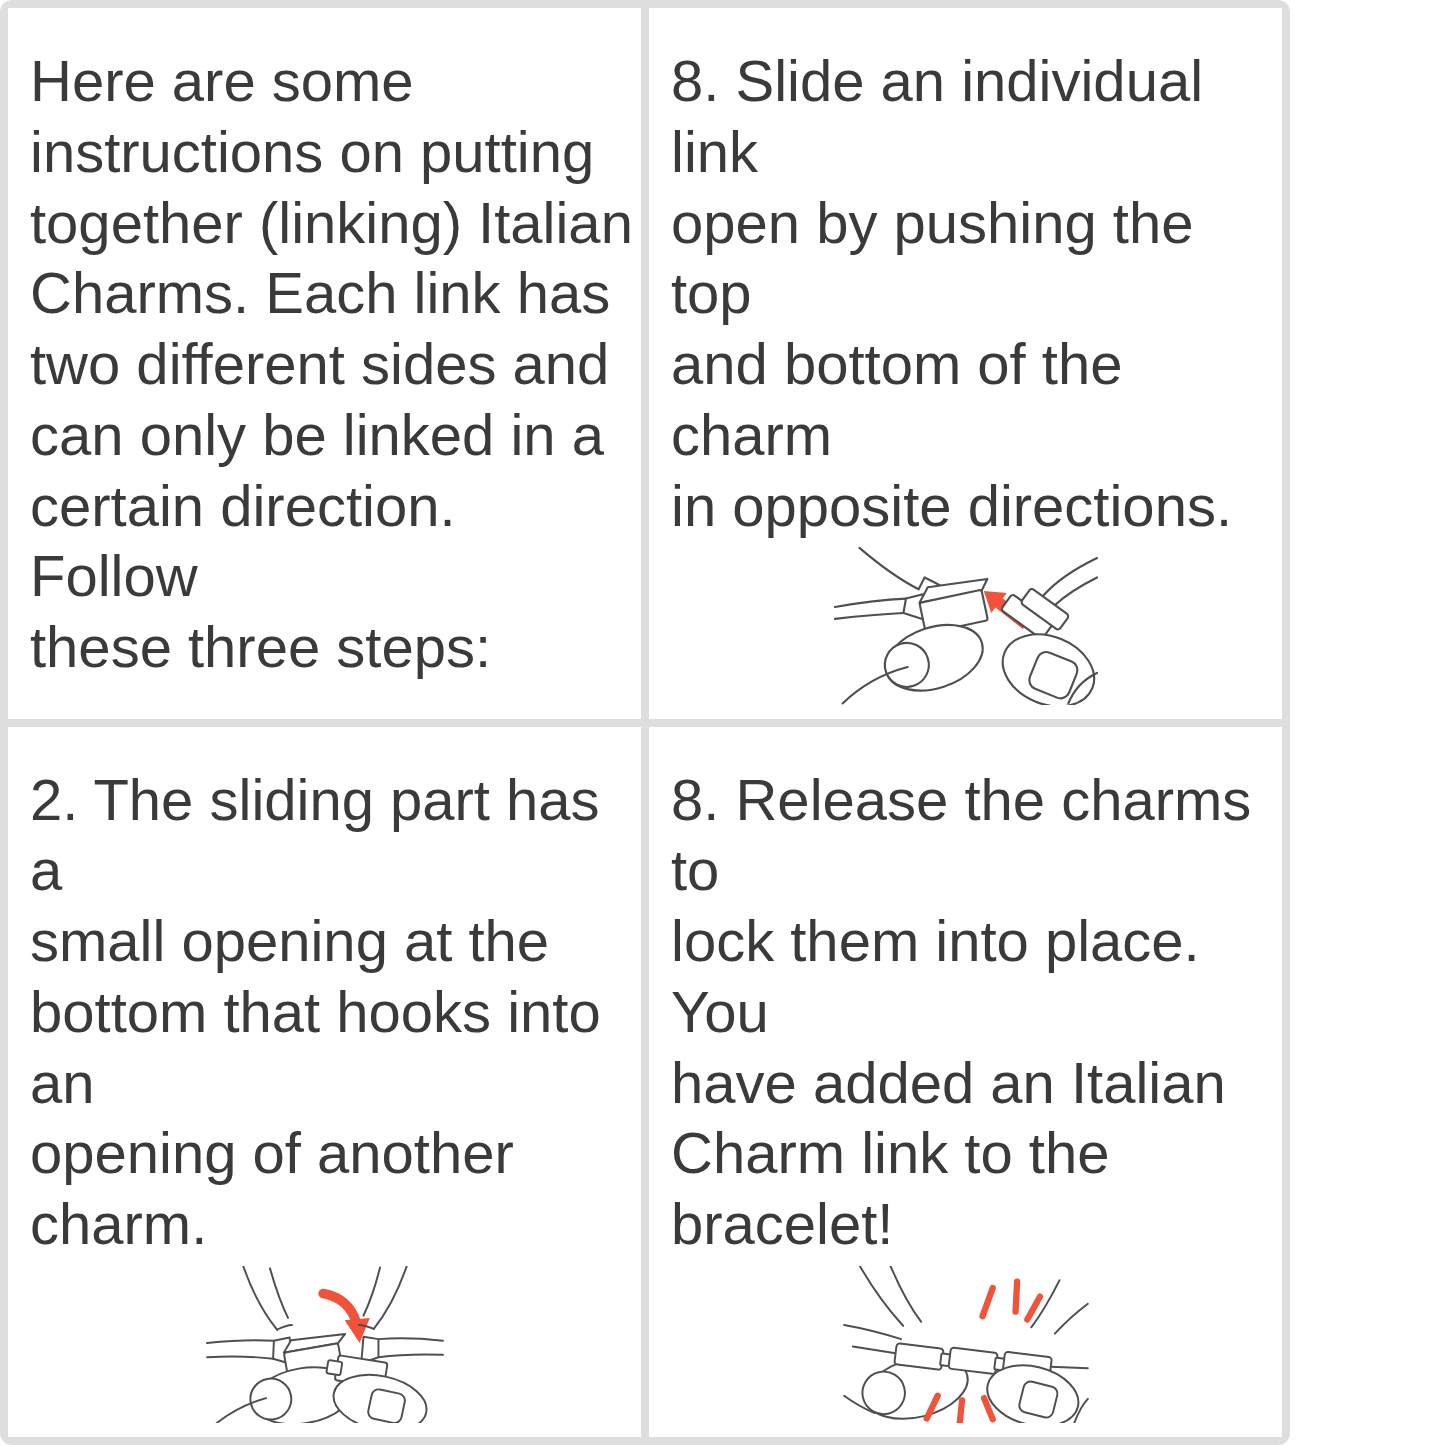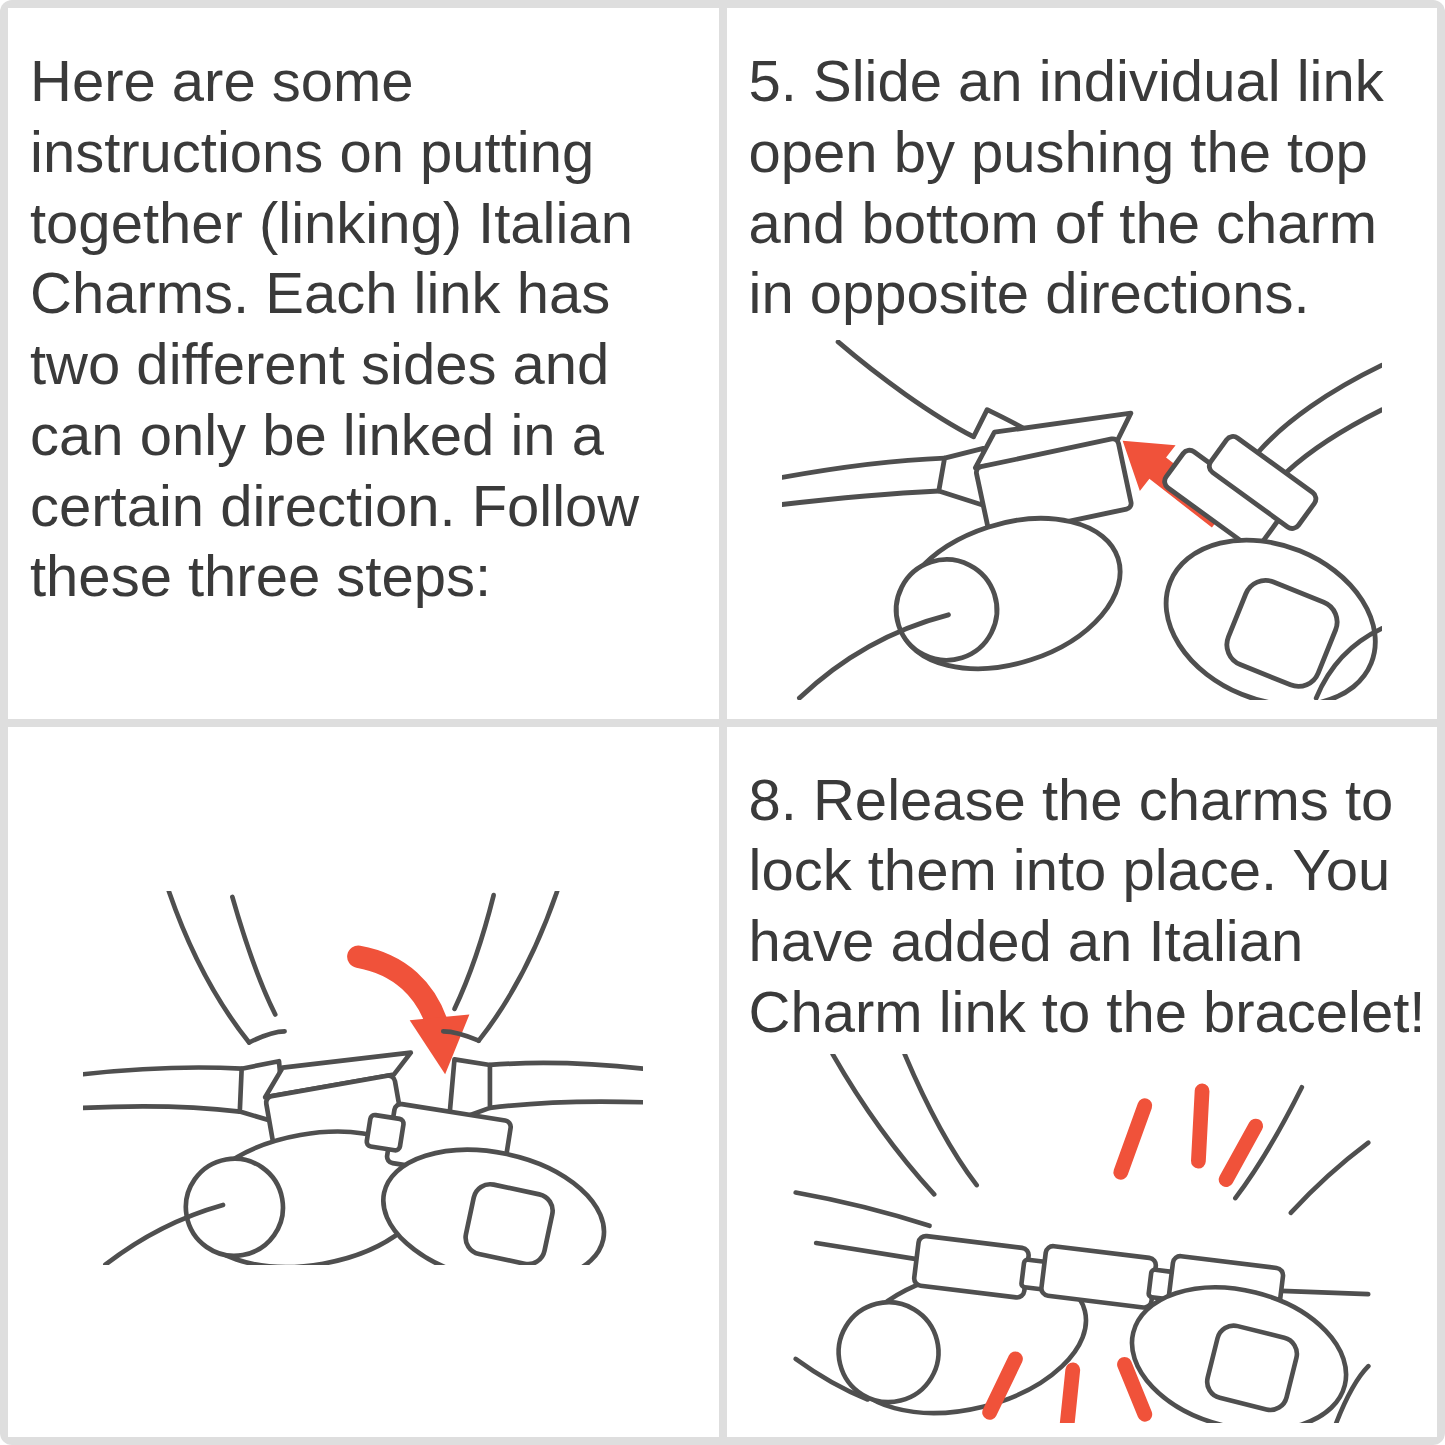--- a/index.html
+++ b/index.html
@@ -6,21 +6,21 @@
     --accent:#f0523a;
     --line:#4f4f4f;
     --text:#3a3a3a;
     --divider:#dedede;
     --panel:#ffffff;
   }
   *{box-sizing:border-box;}
   html,body{margin:0;padding:0;background:#ffffff;}
   body{width:1445px;height:1445px;font-family:"Liberation Sans","DejaVu Sans",sans-serif;}
   .sheet{
-    width:1445px;height:1445px;
+    width:1290px;height:1445px;
     background:var(--divider);
     padding:8px;
     border-radius:12px;
     display:grid;
     grid-template-columns:1fr 1fr;
     grid-template-rows:1fr 1fr;
     gap:8px;
   }
   .panel{
     background:var(--panel);
@@ -61,21 +61,21 @@
 instructions on putting
 together (linking) Italian
 Charms. Each link has
 two different sides and
 can only be linked in a
 certain direction. Follow
 these three steps:</p>
   </section>
 
   <section class="panel">
-    <p class="ptext">5. Slide an individual link
+    <p class="ptext">8. Slide an individual link
 open by pushing the top
 and bottom of the charm
 in opposite directions.</p>
     <div class="illus">
       <svg viewBox="0 0 620 372" width="600" height="360">
         <g>
           <path class="ln" d="M58,2 C100,38 155,78 198,100 L212,72 C245,88 268,100 282,112"></path>
           <path class="ln" d="M0,142 C55,132 115,124 168,122"></path>
           <path class="ln" d="M0,170 C60,163 120,158 162,156"></path>
           <path class="fillw" d="M168,122 L208,112 L212,172 L162,156 Z"></path>
@@ -105,20 +105,24 @@
             <ellipse class="fillw" cx="505" cy="292" rx="112" ry="80"></ellipse>
             <rect class="fillw" x="470" y="252" width="100" height="92" rx="22"></rect>
           </g>
           <path class="ln" d="M552,370 C566,336 590,312 620,298"></path>
         </g>
       </svg>
     </div>
   </section>
 
   <section class="panel">
+    <p class="ptext">2. The sliding part has a
+small opening at the
+bottom that hooks into an
+opening of another charm.</p>
     <div class="illus">
       <svg viewBox="0 0 600 400" width="560" height="374">
         <g>
           <path class="ln" d="M92,0 C112,58 138,112 178,162"></path>
           <path class="ln" d="M160,6 C172,48 186,92 206,132"></path>
           <path class="ln" d="M178,162 C192,155 204,150 216,150"></path>
           <path class="ln" d="M0,196 C55,190 115,187 170,190"></path>
           <path class="ln" d="M0,232 C60,229 118,230 168,236"></path>
           <path class="fillw" d="M170,190 L210,182 L216,250 L168,236 Z"></path>
           <g transform="rotate(-10 270 242)">

